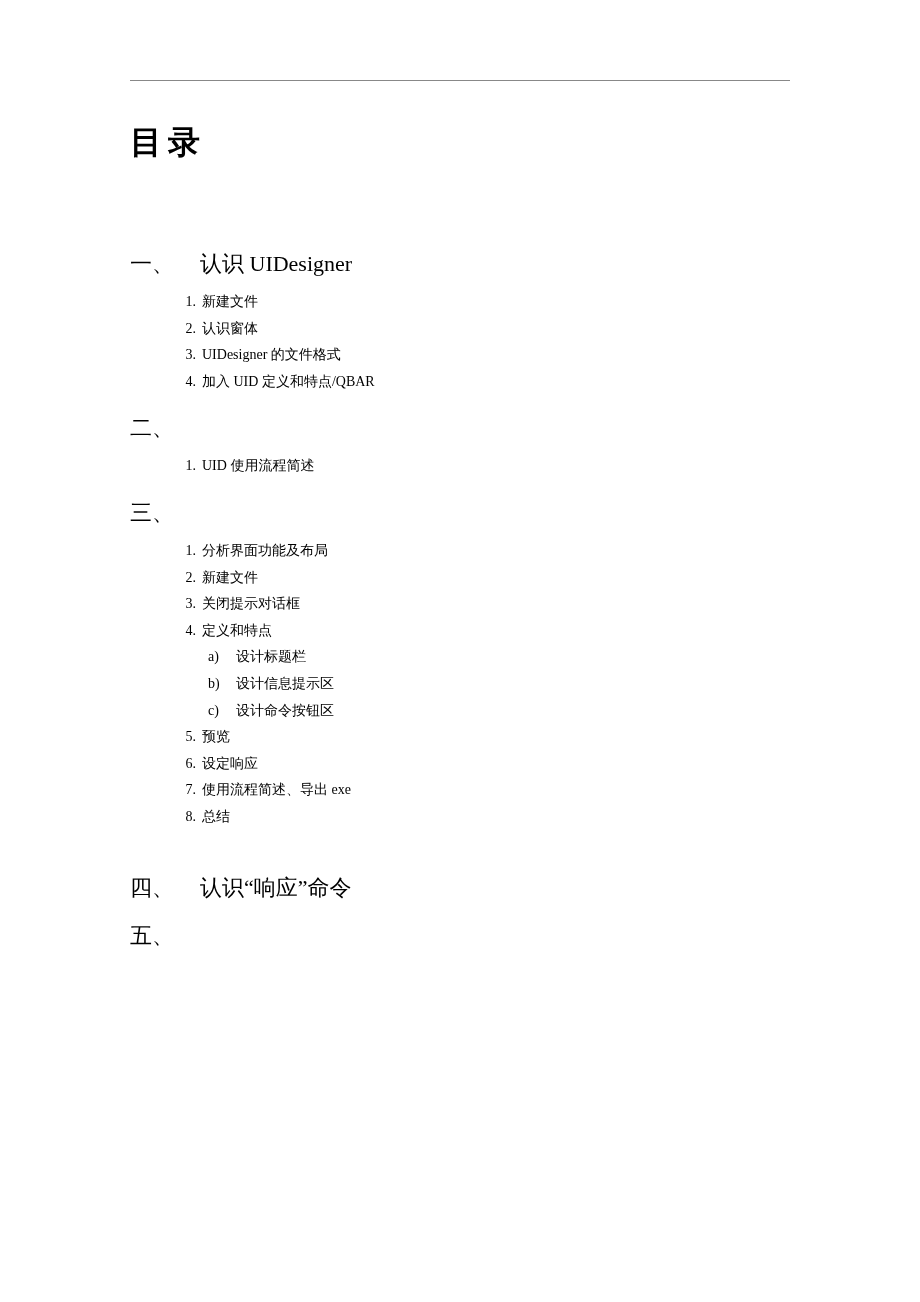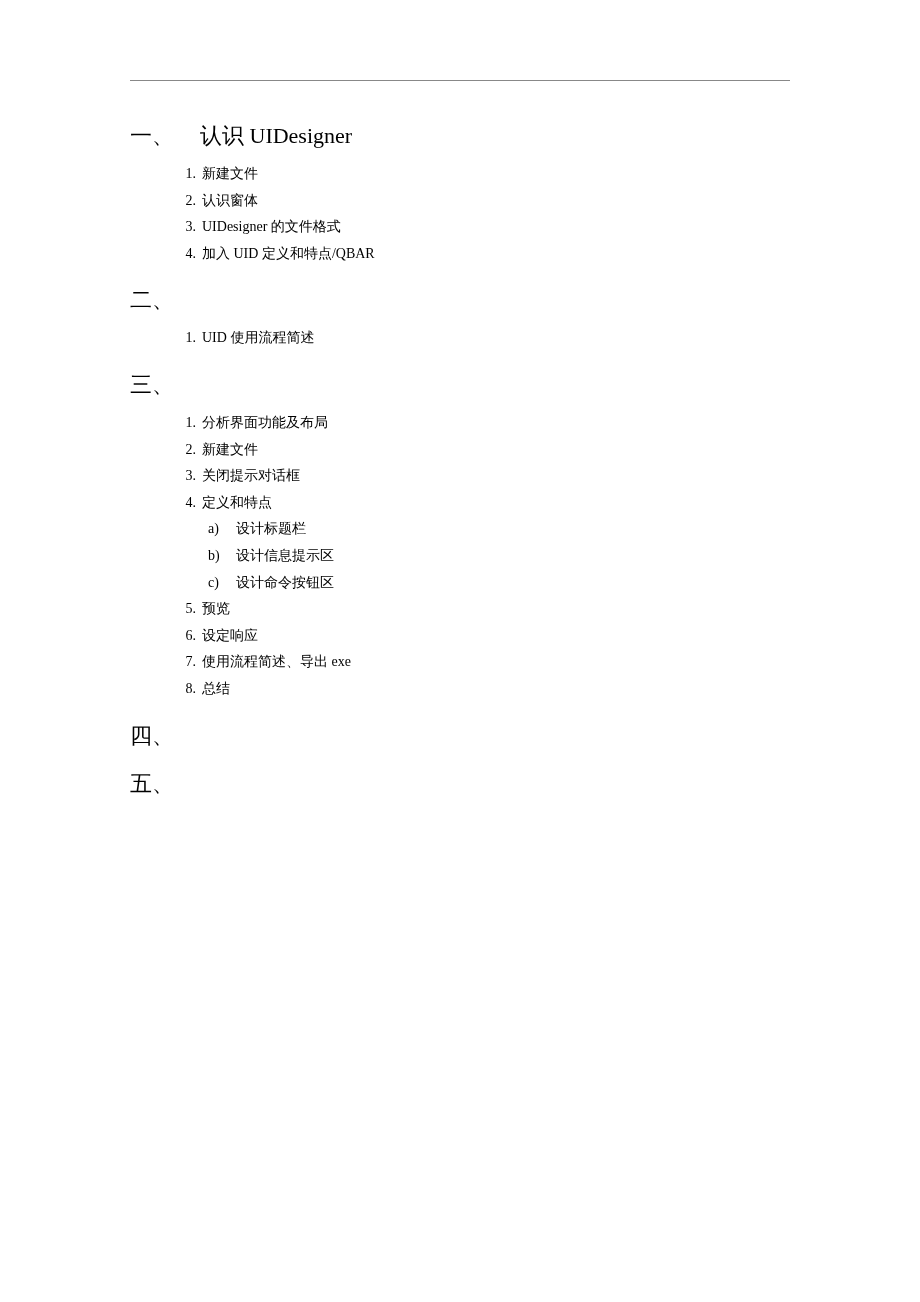--- a/index.html
+++ b/index.html
@@ -37,20 +37,21 @@
       display: flex;
       align-items: baseline;
       margin-bottom: 10px;
     }
     .section-num {
       width: 70px;
       display: inline-block;
     }
     .section-label {
       flex: 1;
+      margin-top: 24px;
     }
     .item-list {
       margin-left: 42px;
       font-size: 14px;
     }
     .item-row {
       display: flex;
       align-items: baseline;
       line-height: 1.9;
     }
@@ -74,20 +75,21 @@
       width: 28px;
       text-align: left;
       padding-right: 8px;
     }
   </style>
 </head>
 <body>
 
 <div class="page">
   <div class="top-rule"></div>
+  <h1 class="title">目录</h1>
 
   <div class="section">
     <div class="section-heading">
       <span class="section-num">一、</span>
       <span class="section-label">认识 UIDesigner</span>
     </div>
     <div class="item-list">
       <div class="item-row">
           <span class="item-num">1.</span>
           <span class="item-label">新建文件</span>
@@ -169,20 +171,21 @@
       <div class="item-row">
           <span class="item-num">8.</span>
           <span class="item-label">总结</span>
         </div>
     </div>
   </div>
 
   <div class="section">
     <div class="section-heading">
       <span class="section-num">四、</span>
+      <span class="section-label">认识“响应”命令</span>
     </div>
   </div>
 
   <div class="section">
     <div class="section-heading">
       <span class="section-num">五、</span>
     </div>
   </div>
 </div>
 

